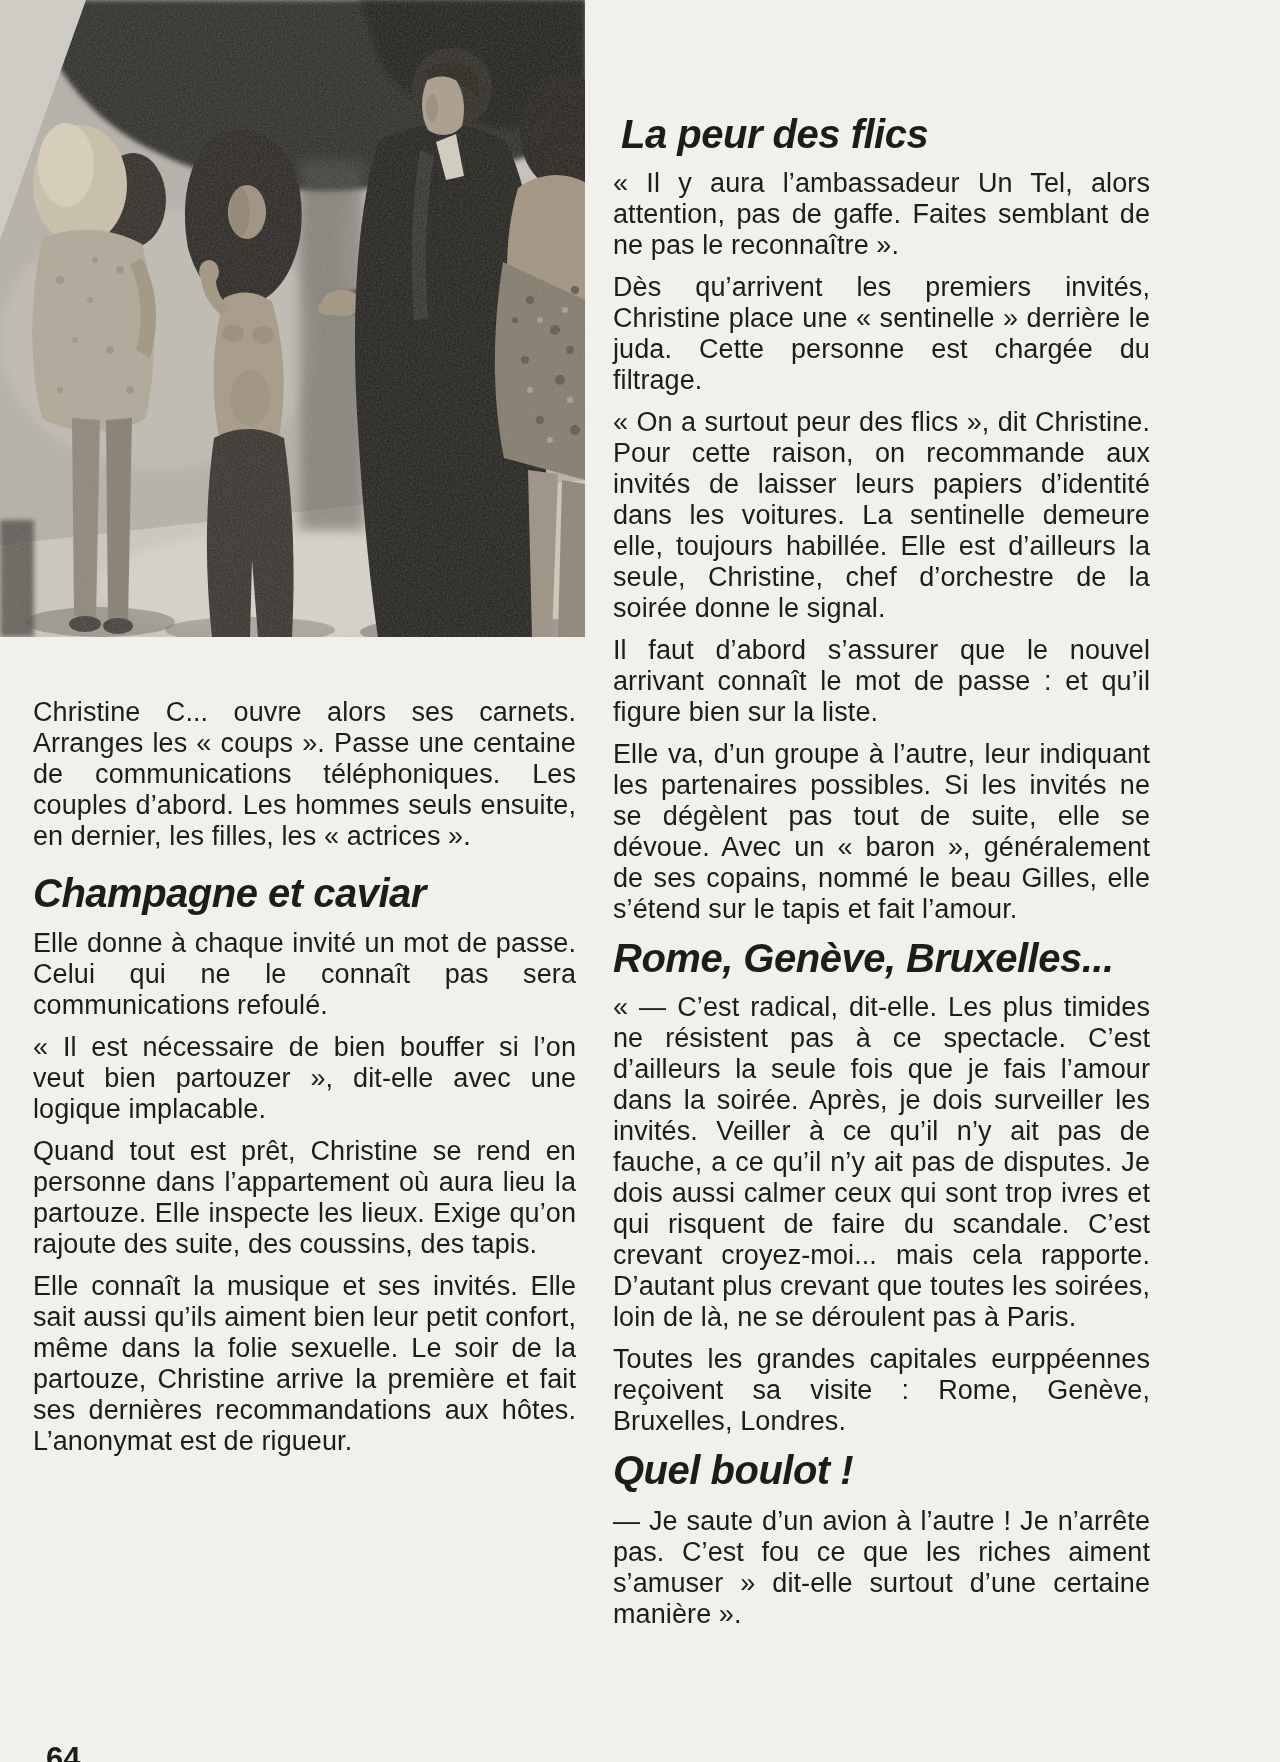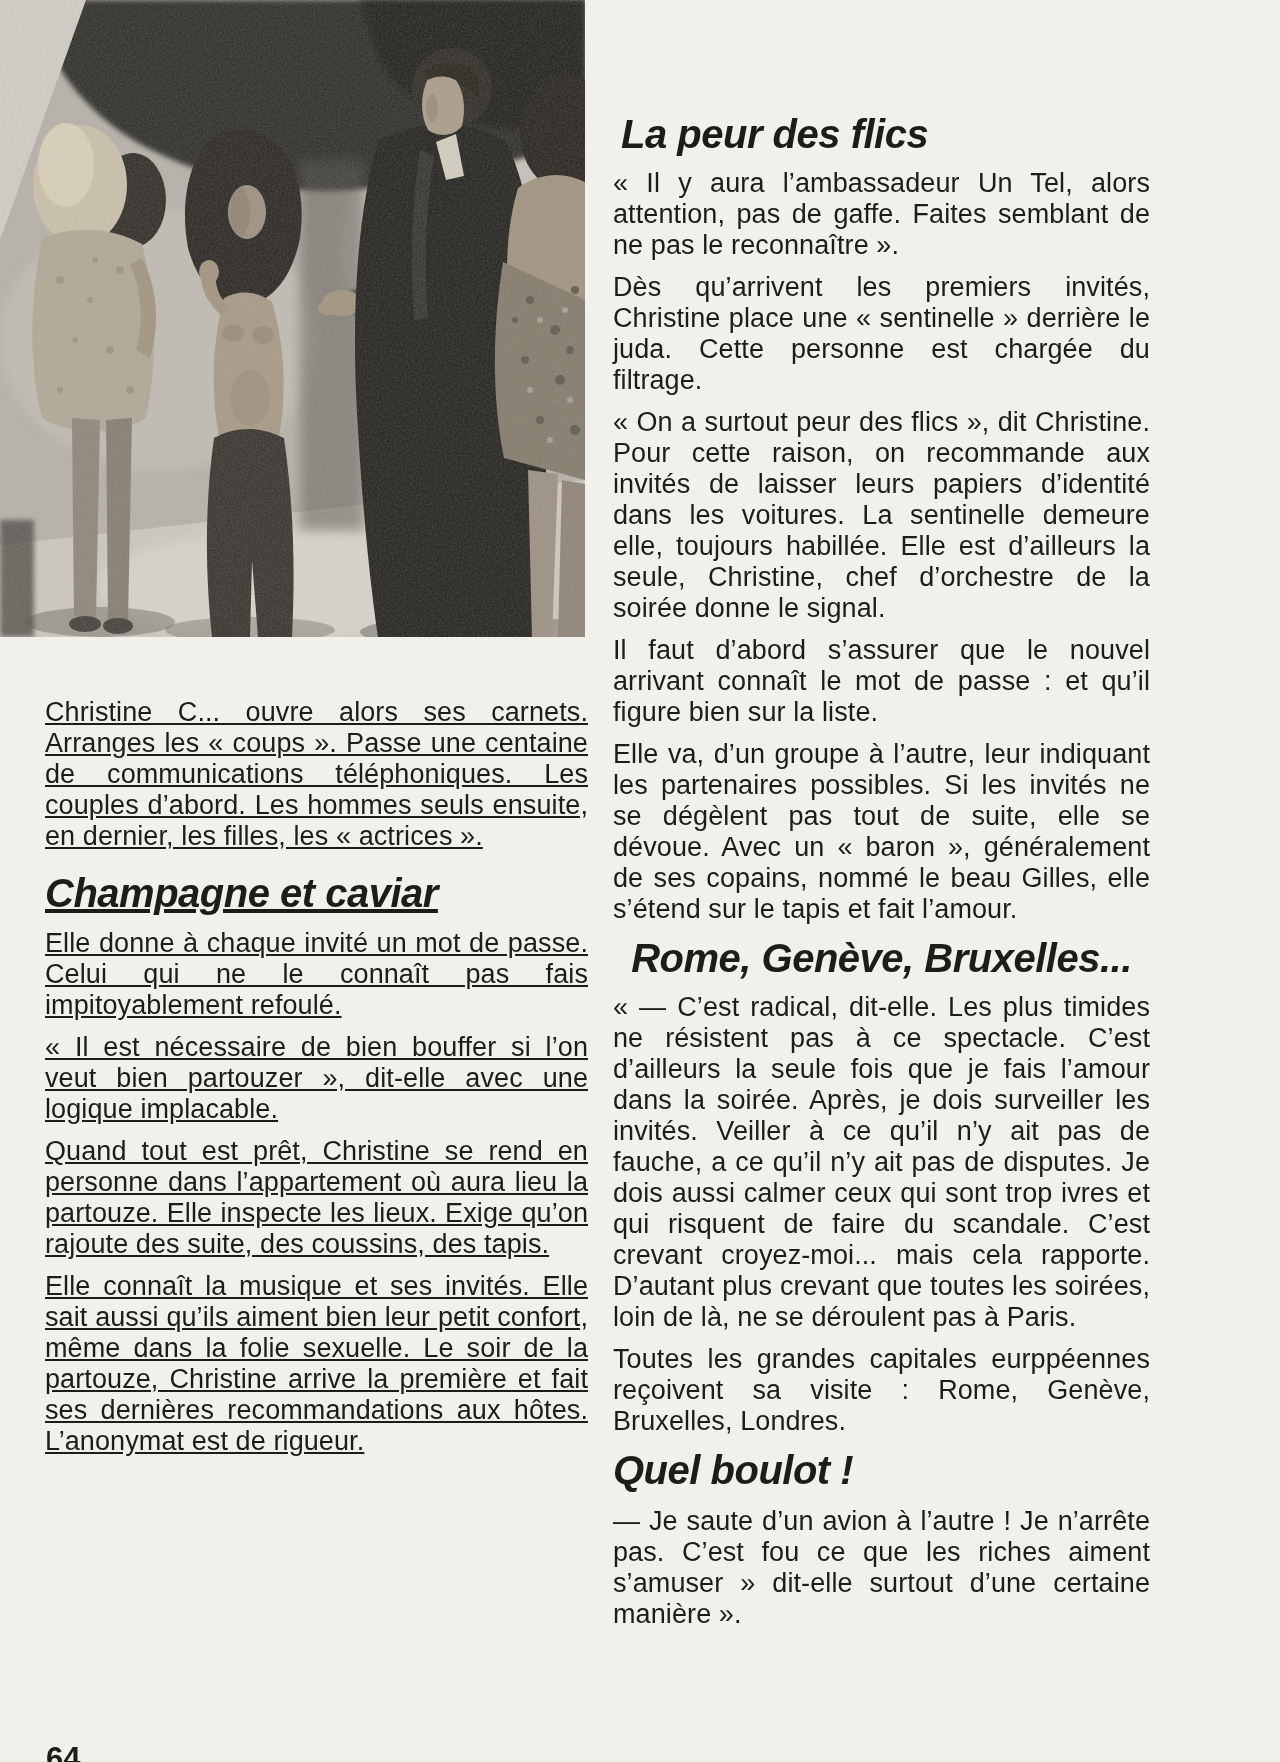--- a/index.html
+++ b/index.html
@@ -24,24 +24,24 @@
   }
   .col p { margin: 0 0 11px 0; }
   .heading {
     font-size: 40px; line-height: 44px;
     font-weight: 700; font-style: italic;
     letter-spacing: -0.5px;
     text-align: left;
     white-space: nowrap;
     margin: 0 0 12px 8px;
   }
-  .col-left  { left: 45px;  top: 697px; width: 543px; text-decoration: underline; }
+  .col-left  { left: 33px;  top: 697px; width: 543px; }
   .col-right { left: 613px; top: 112px; width: 537px; }
   .heading-champagne { margin: 19px 0 13px 0; }
-  .heading-rome      { margin: 4px 0 12px 0; text-align: center; }
+  .heading-rome      { margin: 4px 0 12px 0; }
   .heading-boulot    { margin: 6px 0 14px 0; }
   .page-number {
     position: absolute; left: 46px; top: 1694px;
     font-size: 31px; font-weight: 700; line-height: 34px; margin-top: 48px;
   }
 </style>
 </head>
 <body>
 
 <div>
@@ -162,21 +162,21 @@
         <path d="M562,480 L585,484 L585,637 L558,637 Z" fill="#8f8376"></path>
       </g>
 
       <rect width="585" height="637" filter="url(#grain)" opacity="0.5"></rect>
     </svg>
   </figure>
 
   <section class="col col-left">
     <p>Christine C... ouvre alors ses carnets. Arranges les «&nbsp;coups&nbsp;». Passe une centaine de communications téléphoniques. Les couples d’abord. Les hommes seuls ensuite, en dernier, les filles, les «&nbsp;actrices&nbsp;».</p>
     <h2 class="heading heading-champagne">Champagne et caviar</h2>
-    <p>Elle donne à chaque invité un mot de passe. Celui qui ne le connaît pas fais impitoyablement refoulé.</p>
+    <p>Elle donne à chaque invité un mot de passe. Celui qui ne le connaît pas sera communications refoulé.</p>
     <p>«&nbsp;Il est nécessaire de bien bouffer si l’on veut bien partouzer&nbsp;», dit-elle avec une logique implacable.</p>
     <p>Quand tout est prêt, Christine se rend en personne dans l’appartement où aura lieu la partouze. Elle inspecte les lieux. Exige qu’on rajoute des suite, des coussins, des tapis.</p>
     <p>Elle connaît la musique et ses invités. Elle sait aussi qu’ils aiment bien leur petit confort, même dans la folie sexuelle. Le soir de la partouze, Christine arrive la première et fait ses dernières recommandations aux hôtes. L’anonymat est de rigueur.</p>
   </section>
 
   <section class="col col-right">
     <h2 class="heading">La peur des flics</h2>
     <p>«&nbsp;Il y aura l’ambassadeur Un Tel, alors attention, pas de gaffe. Faites semblant de ne pas le reconnaître&nbsp;».</p>
     <p>Dès qu’arrivent les premiers invités, Christine place une «&nbsp;sentinelle&nbsp;» derrière le juda. Cette personne est chargée du filtrage.</p>
     <p>«&nbsp;On a surtout peur des flics&nbsp;», dit Christine. Pour cette raison, on recommande aux invités de laisser leurs papiers d’identité dans les voitures. La sentinelle demeure elle, toujours habillée. Elle est d’ailleurs la seule, Christine, chef d’orchestre de la soirée donne le signal.</p>

